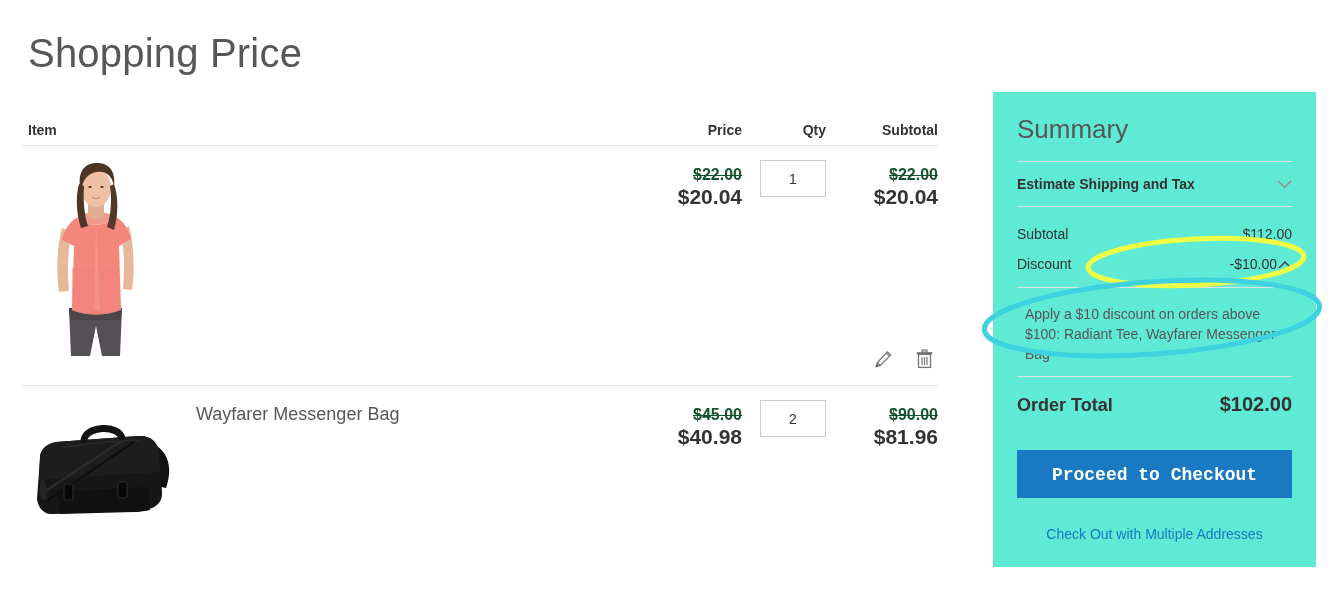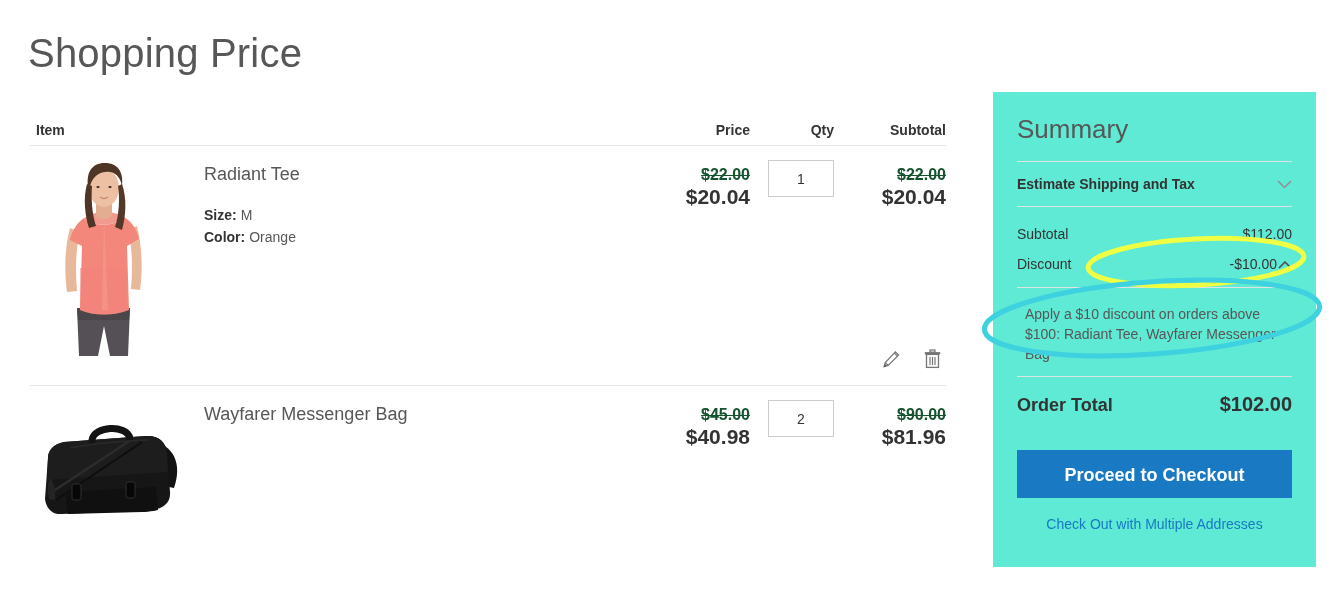--- a/index.html
+++ b/index.html
@@ -14,21 +14,21 @@
   .page { position: relative; width: 1332px; height: 600px; }
 
   
   .page-title {
     position: absolute; left: 28px; top: 2px;
     font-size: 40px; font-weight: 300; color: #575757;
     letter-spacing: 0.2px; line-height: 1.2;
   }
 
   
-  .cart { position: absolute; left: 30px; top: 108px; width: 916px; }
+  .cart { position: absolute; left: 22px; top: 108px; width: 916px; }
   .cart-head {
     display: flex; align-items: flex-end;
     height: 38px; padding-bottom: 6px;
     border-bottom: 1px solid #e6e6e6;
   }
   .col-item     { width: 610px; padding-left: 6px; }
   .col-price    { width: 110px; text-align: right; }
   .col-qty      { width: 96px;  text-align: right; padding-right: 12px; padding-left: 16px; }
   .col-subtotal { width: 100px; text-align: right; }
   .cart-head .th {
@@ -118,27 +118,27 @@
   .grand-total {
     display: flex; align-items: baseline; justify-content: space-between;
     padding: 6px 0 0 0;
   }
   .grand-total .gt-label { font-size: 18px; font-weight: bold; color: #333333; }
   .grand-total .gt-value { font-size: 20px; font-weight: bold; color: #333333; }
 
   .checkout-btn {
     display: block; width: 275px; height: 48px; margin: 34px 0 0 0;
     background: #1979c3; color: #ffffff; border: none;
-    font-family: Liberation Sans, sans-serif;
+    font-family: Liberation Mono, monospace;
     font-size: 18px; font-weight: bold; cursor: pointer;
     text-align: center; line-height: 48px;
   }
   .multi-addr {
     display: block; text-align: center; width: 275px;
-    margin-top: 18px; font-size: 14px; color: #1979c3;
+    margin-top: 28px; font-size: 14px; color: #1979c3;
     text-decoration: none; cursor: pointer;
   }
 
   
   .annot { position: absolute; left: 0; top: 0; width: 1332px; height: 600px; pointer-events: none; }
 </style>
 </head>
 <body>
 
 <div class="page">
@@ -177,29 +177,20 @@
             <ellipse cx="60" cy="28" rx="15" ry="19" fill="#edc0a4"></ellipse>
 
             <path d="M44 26 C42 10 50 3 61 3 C73 3 80 11 78 27 C77 19 73 13 66 12 C58 11 49 15 46 26 Z" fill="#4e3526"></path>
             <path d="M43 24 C39 38 41 56 45 68 L52 66 C48 54 47 38 48 26 Z" fill="#4e3526"></path>
             <path d="M78 24 C83 38 82 56 78 70 L71 67 C75 55 76 38 74 26 Z" fill="#53392a"></path>
 
             <ellipse cx="54" cy="27" rx="1.6" ry="1.1" fill="#3a2a20"></ellipse>
             <ellipse cx="66" cy="27" rx="1.6" ry="1.1" fill="#3a2a20"></ellipse>
             <path d="M56 37 Q60 40 64 37" stroke="#c98878" stroke-width="1.4" fill="none"></path>
           </svg>
-        </div>
-        <div class="info-wrap">
-          <div class="product-name">Radiant Tee</div>
-          <div class="opt-row">
-            <span class="opt-label">Size:</span><span class="opt-value">M</span>
-          </div>
-          <div class="opt-row">
-            <span class="opt-label">Color:</span><span class="opt-value">Orange</span>
-          </div>
         </div>
       </div>
 
       <div class="price-cell">
         <div class="old-price">$22.00</div>
         <div class="new-price">$20.04</div>
       </div>
 
       <div class="qty-cell">
         <input class="qty-input" type="text" value="1" style="">

